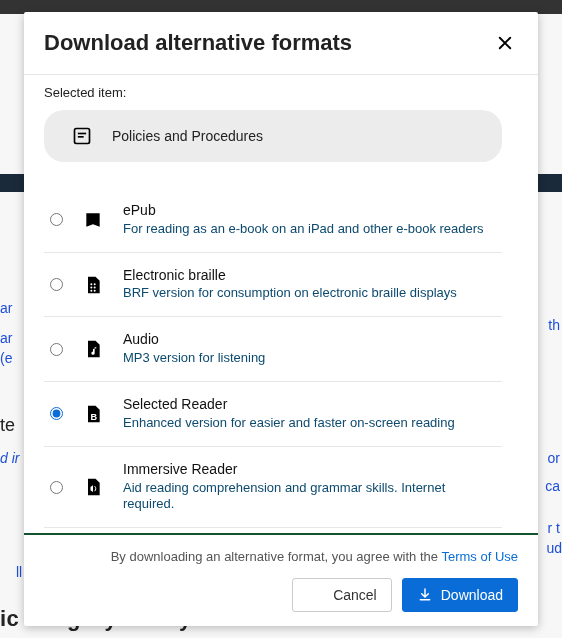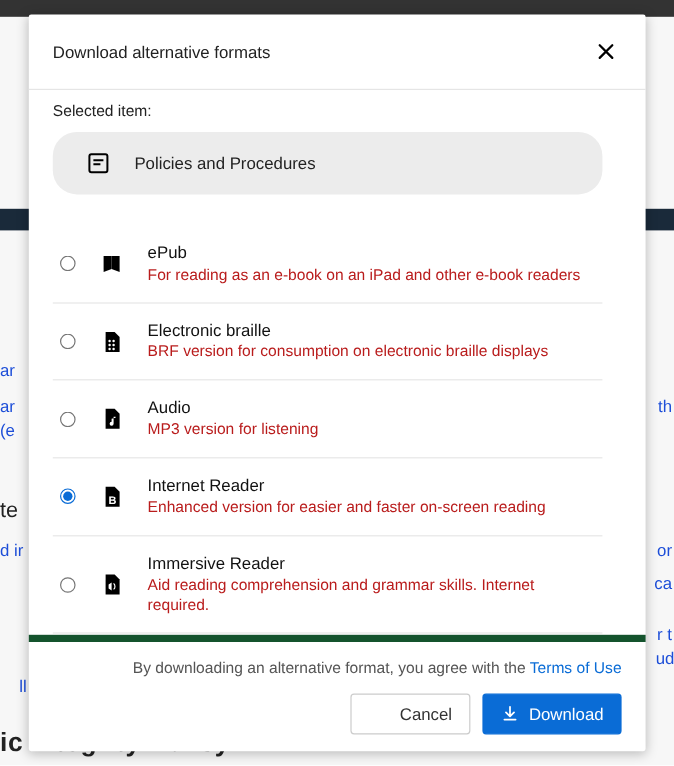--- a/index.html
+++ b/index.html
@@ -10,72 +10,72 @@
   .bg { position: absolute; inset: 0; background: #f7f7f7; color: #333; overflow: hidden; }
   .bg .band-top { position: absolute; top: 0; left: 0; right: 0; height: 14px; background: #111; opacity: 0.85;}
   .bg .band-mid { position: absolute; top: 174px; left: 0; right: 0; height: 18px; background: #1a2a3a; }
   .bg .frag { position: absolute; color: #222; font-size: 14px; }
   .bg .gray { color: #1d4ed8; }
   .bg .heading { font-weight: 600; font-size: 22px; letter-spacing: 0.5px; }
 
   
   .modal { position: absolute; top: 12px; left: 24px; right: 24px; bottom: 12px; background: #fff; border-radius: 2px; box-shadow: 0 2px 10px rgba(0,0,0,0.25); display: flex; flex-direction: column; }
   .modal-header { display: flex; align-items: center; justify-content: space-between; padding: 18px 20px 18px 20px; }
-  .modal-title { font-size: 14px; font-weight: 400; color: #222; }
+  .modal-title { font-size: 22px; font-weight: 700; color: #222; }
   .close-btn { background: none; border: none; cursor: pointer; padding: 4px; color: #000; }
   .close-btn svg { width: 18px; height: 18px; display: block; }
   .rule { border: 0; border-top: 1px solid #e5e5e5; margin: 0 0 0 0; }
 
   .modal-body { padding: 10px 36px 0 20px; flex: 1; overflow: hidden; }
   .label { font-size: 13px; color: #222; margin-bottom: 10px; }
   .selected-box { background: #ececec; display: flex; align-items: center; gap: 20px; padding: 16px 28px; margin-bottom: 26px; border-radius: 20px; }
   .selected-box .doc-icon svg { width: 20px; height: 20px; display: block; }
   .selected-box .item-name { font-size: 14px; color: #222; }
 
   .options { list-style: none; }
   .option { display: flex; align-items: center; gap: 20px; padding: 14px 4px 14px 4px; border-bottom: 1px solid #e7e7e7; cursor: pointer; }
   .option:last-child { border-bottom: 1px solid #e7e7e7; }
   .option input[type=radio] { width: 13px; height: 13px; accent-color: #0a6cd6; margin-left: 2px; }
   .option .fmt-icon { color: #000; }
   .option .fmt-icon svg { width: 20px; height: 26px; display: block; }
   .option .text { display: flex; flex-direction: column; gap: 2px; justify-content: flex-end; }
   .option .title { font-size: 14px; color: #111; line-height: 1.2;}
-  .option .desc { font-size: 13px; color: #b91c1c; line-height: 1.3;}
+  .option .desc { font-size: 13px; color: #0c4a6e; line-height: 1.3;}
 
   .help { display: inline-flex; align-items: center; gap: 6px; margin-top: 14px; color: #000; text-decoration: none; }
   .help .hicon svg { width: 18px; height: 18px; display: block; }
   .help .hlabel { font-size: 13px; font-weight: 600; text-decoration: underline; }
 
-  .modal-footer { border-top: 6px solid #14532d; padding: 14px 20px; display: flex; flex-direction: column; gap: 14px; align-items: flex-end; }
+  .modal-footer { border-top: 2px solid #14532d; padding: 14px 20px; display: flex; flex-direction: column; gap: 14px; align-items: flex-end; }
   .agree { font-size: 13px; color: #555; align-self: stretch; text-align: right; }
   .agree a { color: #0a6cd6; text-decoration: none; }
   .btn-row { display: flex; gap: 10px; }
   .btn { font-size: 14px; border-radius: 3px; padding: 8px 14px; cursor: pointer; display: inline-flex; align-items: center; gap: 8px; }
   .btn-secondary { background: #fff; border: 1px solid #ccc; color: #333; padding-left: 40px; }
   .btn-primary { background: #0a6cd6; border: 1px solid #0a6cd6; color: #fff; }
   .btn-primary svg { width: 16px; height: 16px; display: block; fill: #fff; }
 </style>
 </head>
 <body>
 
 <div class="bg">
   <div class="band-top"></div>
   <div class="band-mid"></div>
   <span class="frag heading" style="left:0; bottom:6px;">ic Integrity Policy</span>
   <span class="frag gray" style="left:0; top:300px;">ar</span>
   <span class="frag gray" style="left:0; top:330px;">ar</span>
   <span class="frag" style="left:0; top:415px; font-size:18px;">te</span>
   <span class="frag gray" style="left:0; top:350px;">(e</span>
   <span class="frag gray" style="left:16px; top:564px;">ll l</span>
-  <span class="frag gray" style="left:0; top:450px;">d ir</span>
+  <span class="frag gray" style="left:0; top:450px;font-style:italic;">d ir</span>
   <span class="frag gray" style="right:2px; top:450px;">or</span>
   <span class="frag gray" style="right:2px; top:478px;">ca</span>
   <span class="frag gray" style="right:2px; top:520px;margin-left:48px;">r t</span>
   <span class="frag gray" style="right:0px; top:540px;">ud</span>
-  <span class="frag gray" style="right:2px; top:330px;">th</span>
+  <span class="frag gray" style="right:2px; top:317px;">th</span>
 </div>
 
 <div class="modal">
   <div class="modal-header">
     <h2 class="modal-title">Download alternative formats</h2>
     <button class="close-btn">
       <span>
         <svg viewBox="0 0 24 24">
             <path d="M5 5 L19 19 M19 5 L5 19" stroke="#000" stroke-width="2.5" fill="none" stroke-linecap="round"></path>
           </svg>
@@ -143,21 +143,21 @@
       </li>
       <li class="option">
         <input type="radio" name="fmt" checked="" style="">
         <span class="fmt-icon">
           <svg viewBox="0 0 24 24">
               <path d="M6 2 L15 2 L20 7 L20 22 L6 22 Z" fill="#000"></path>
               <text x="13" y="19" font-size="11" font-weight="700" fill="#fff" text-anchor="middle" font-family="Arial">B</text>
             </svg>
         </span>
         <span class="text">
-          <span class="title">Internet Reader</span>
+          <span class="title">Selected Reader</span>
           <span class="desc">Enhanced version for easier and faster on-screen reading</span>
         </span>
       </li>
       <li class="option">
         <input type="radio" name="fmt" style="">
         <span class="fmt-icon">
           <svg viewBox="0 0 24 24">
               <path d="M6 2 L15 2 L20 7 L20 22 L6 22 Z" fill="#000"></path>
               <path d="M9 12 L12 10 L12 18 L9 16 Z" fill="#fff"></path>
               <path d="M14 11 A4 4 0 0 1 14 17" stroke="#fff" stroke-width="1.2" fill="none"></path>

